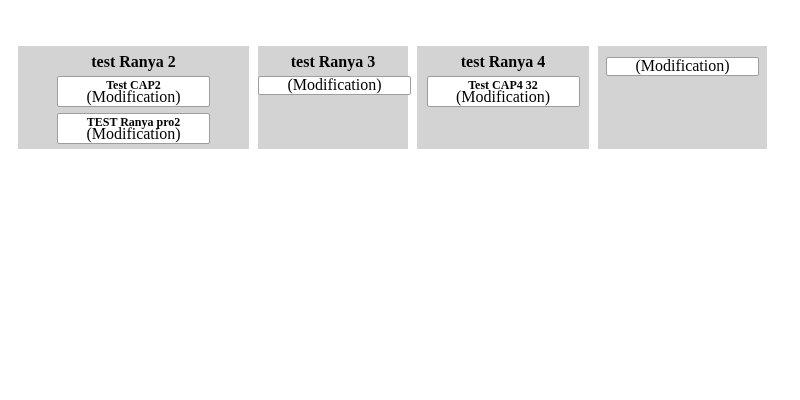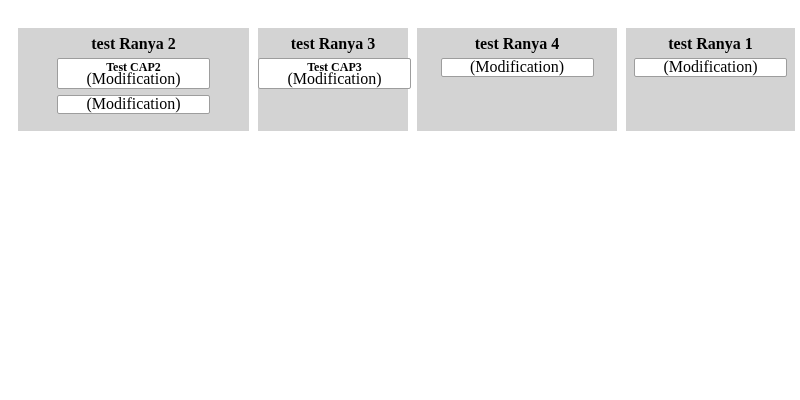--- a/index.html
+++ b/index.html
@@ -9,33 +9,33 @@
     width: 800px;
     height: 400px;
     font-family: "Liberation Serif", serif;
     color: #000000;
     overflow: hidden;
   }
   .board {
     display: flex;
     align-items: flex-start;
     padding-left: 18px;
-    padding-top: 28px;
+    padding-top: 46px;
     gap: 9px;
   }
   .panel {
     background: #d3d3d3;
     height: 103px;
     box-sizing: border-box;
     padding-top: 6px;
     flex: 0 0 auto;
   }
   .panel.p0 { width: 231px; }
   .panel.p1 { width: 150px; }
-  .panel.p2 { width: 200px; }
+  .panel.p2 { width: 172px; }
   .panel.p3 { width: 169px; }
   .panel-title {
     font-size: 16px;
     font-weight: bold;
     text-align: center;
     line-height: 19px;
     white-space: nowrap;
   }
   .card {
     width: 153px;
@@ -67,39 +67,39 @@
 
 <div class="board">
 
   <div class="panel p0">
     <div class="panel-title">test Ranya 2</div>
     <div class="card">
       <div class="card-name">Test CAP2</div>
       <div class="card-sub">(Modification)</div>
     </div>
     <div class="card">
+      <div class="card-name">TEST Ranya pro2</div>
       <div class="card-sub">(Modification)</div>
     </div>
   </div>
 
   <div class="panel p1">
     <div class="panel-title">test Ranya 3</div>
     <div class="card">
-      <div class="card-name">Test CAP3</div>
       <div class="card-sub">(Modification)</div>
     </div>
   </div>
 
   <div class="panel p2">
     <div class="panel-title">test Ranya 4</div>
     <div class="card">
+      <div class="card-name">Test CAP4 32</div>
       <div class="card-sub">(Modification)</div>
     </div>
   </div>
 
   <div class="panel p3">
-    <div class="panel-title">test Ranya 1</div>
     <div class="card">
       <div class="card-sub">(Modification)</div>
     </div>
   </div>
 
 </div>
 
 </body></html>

